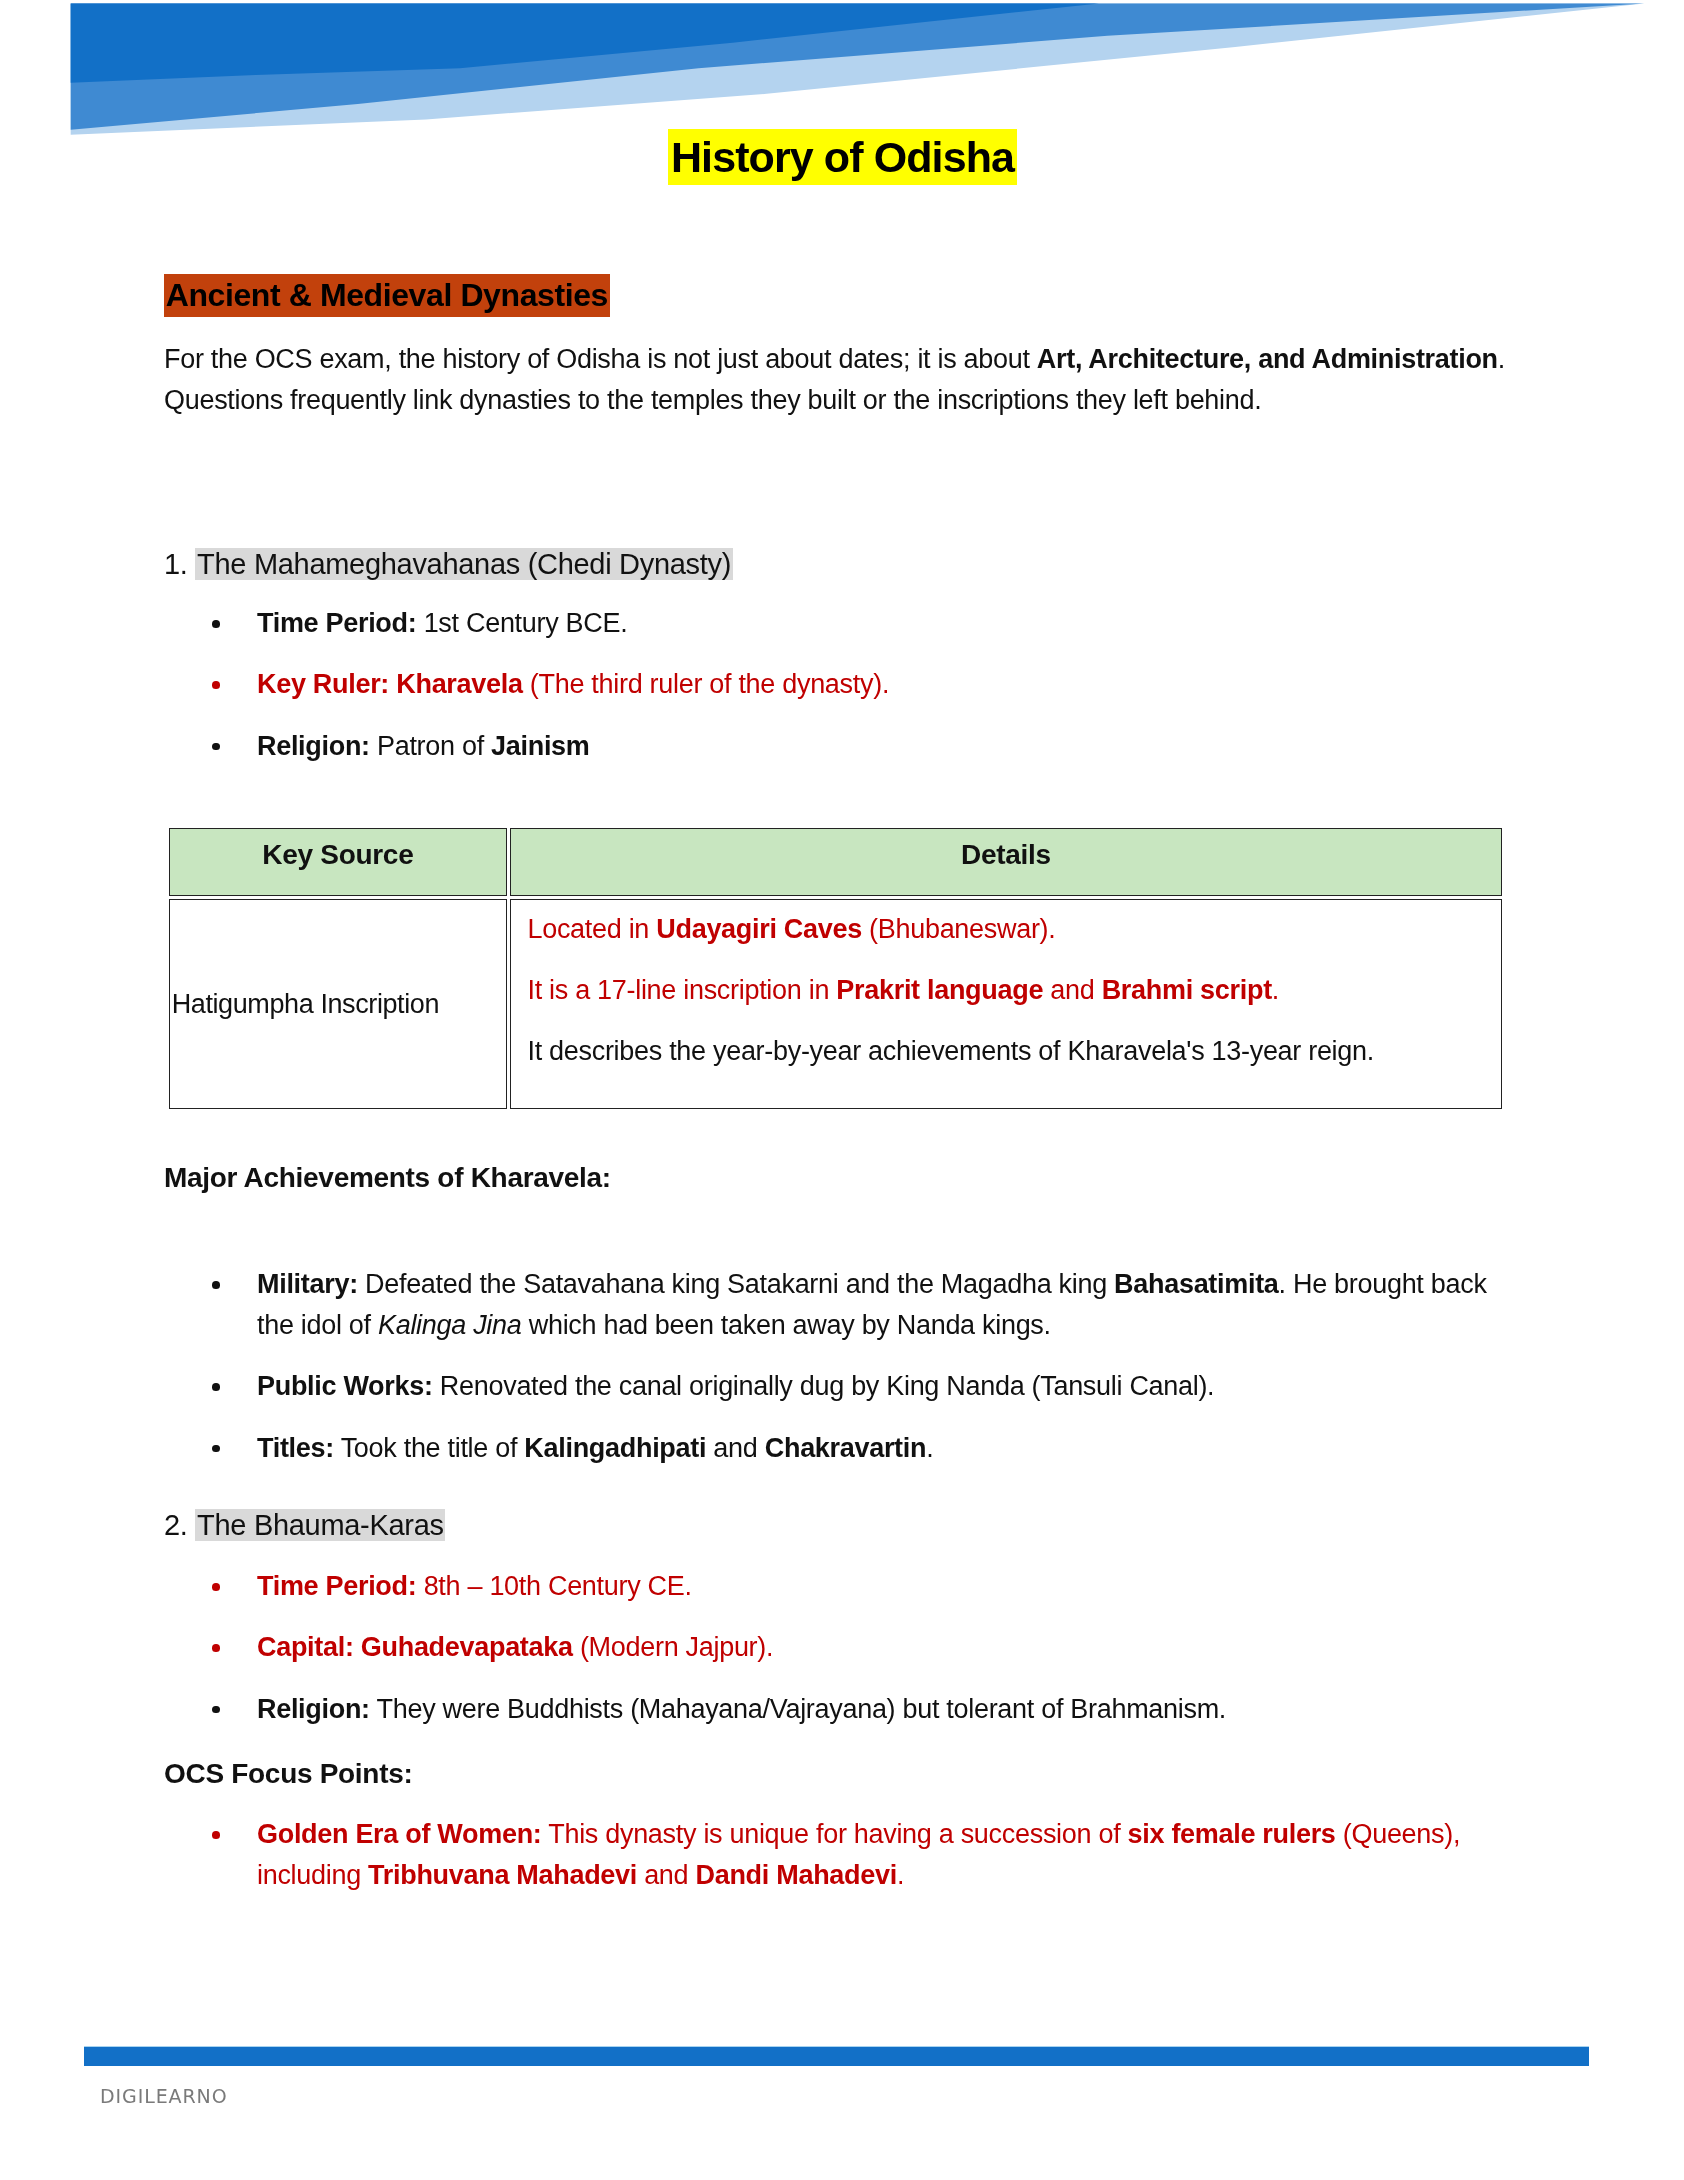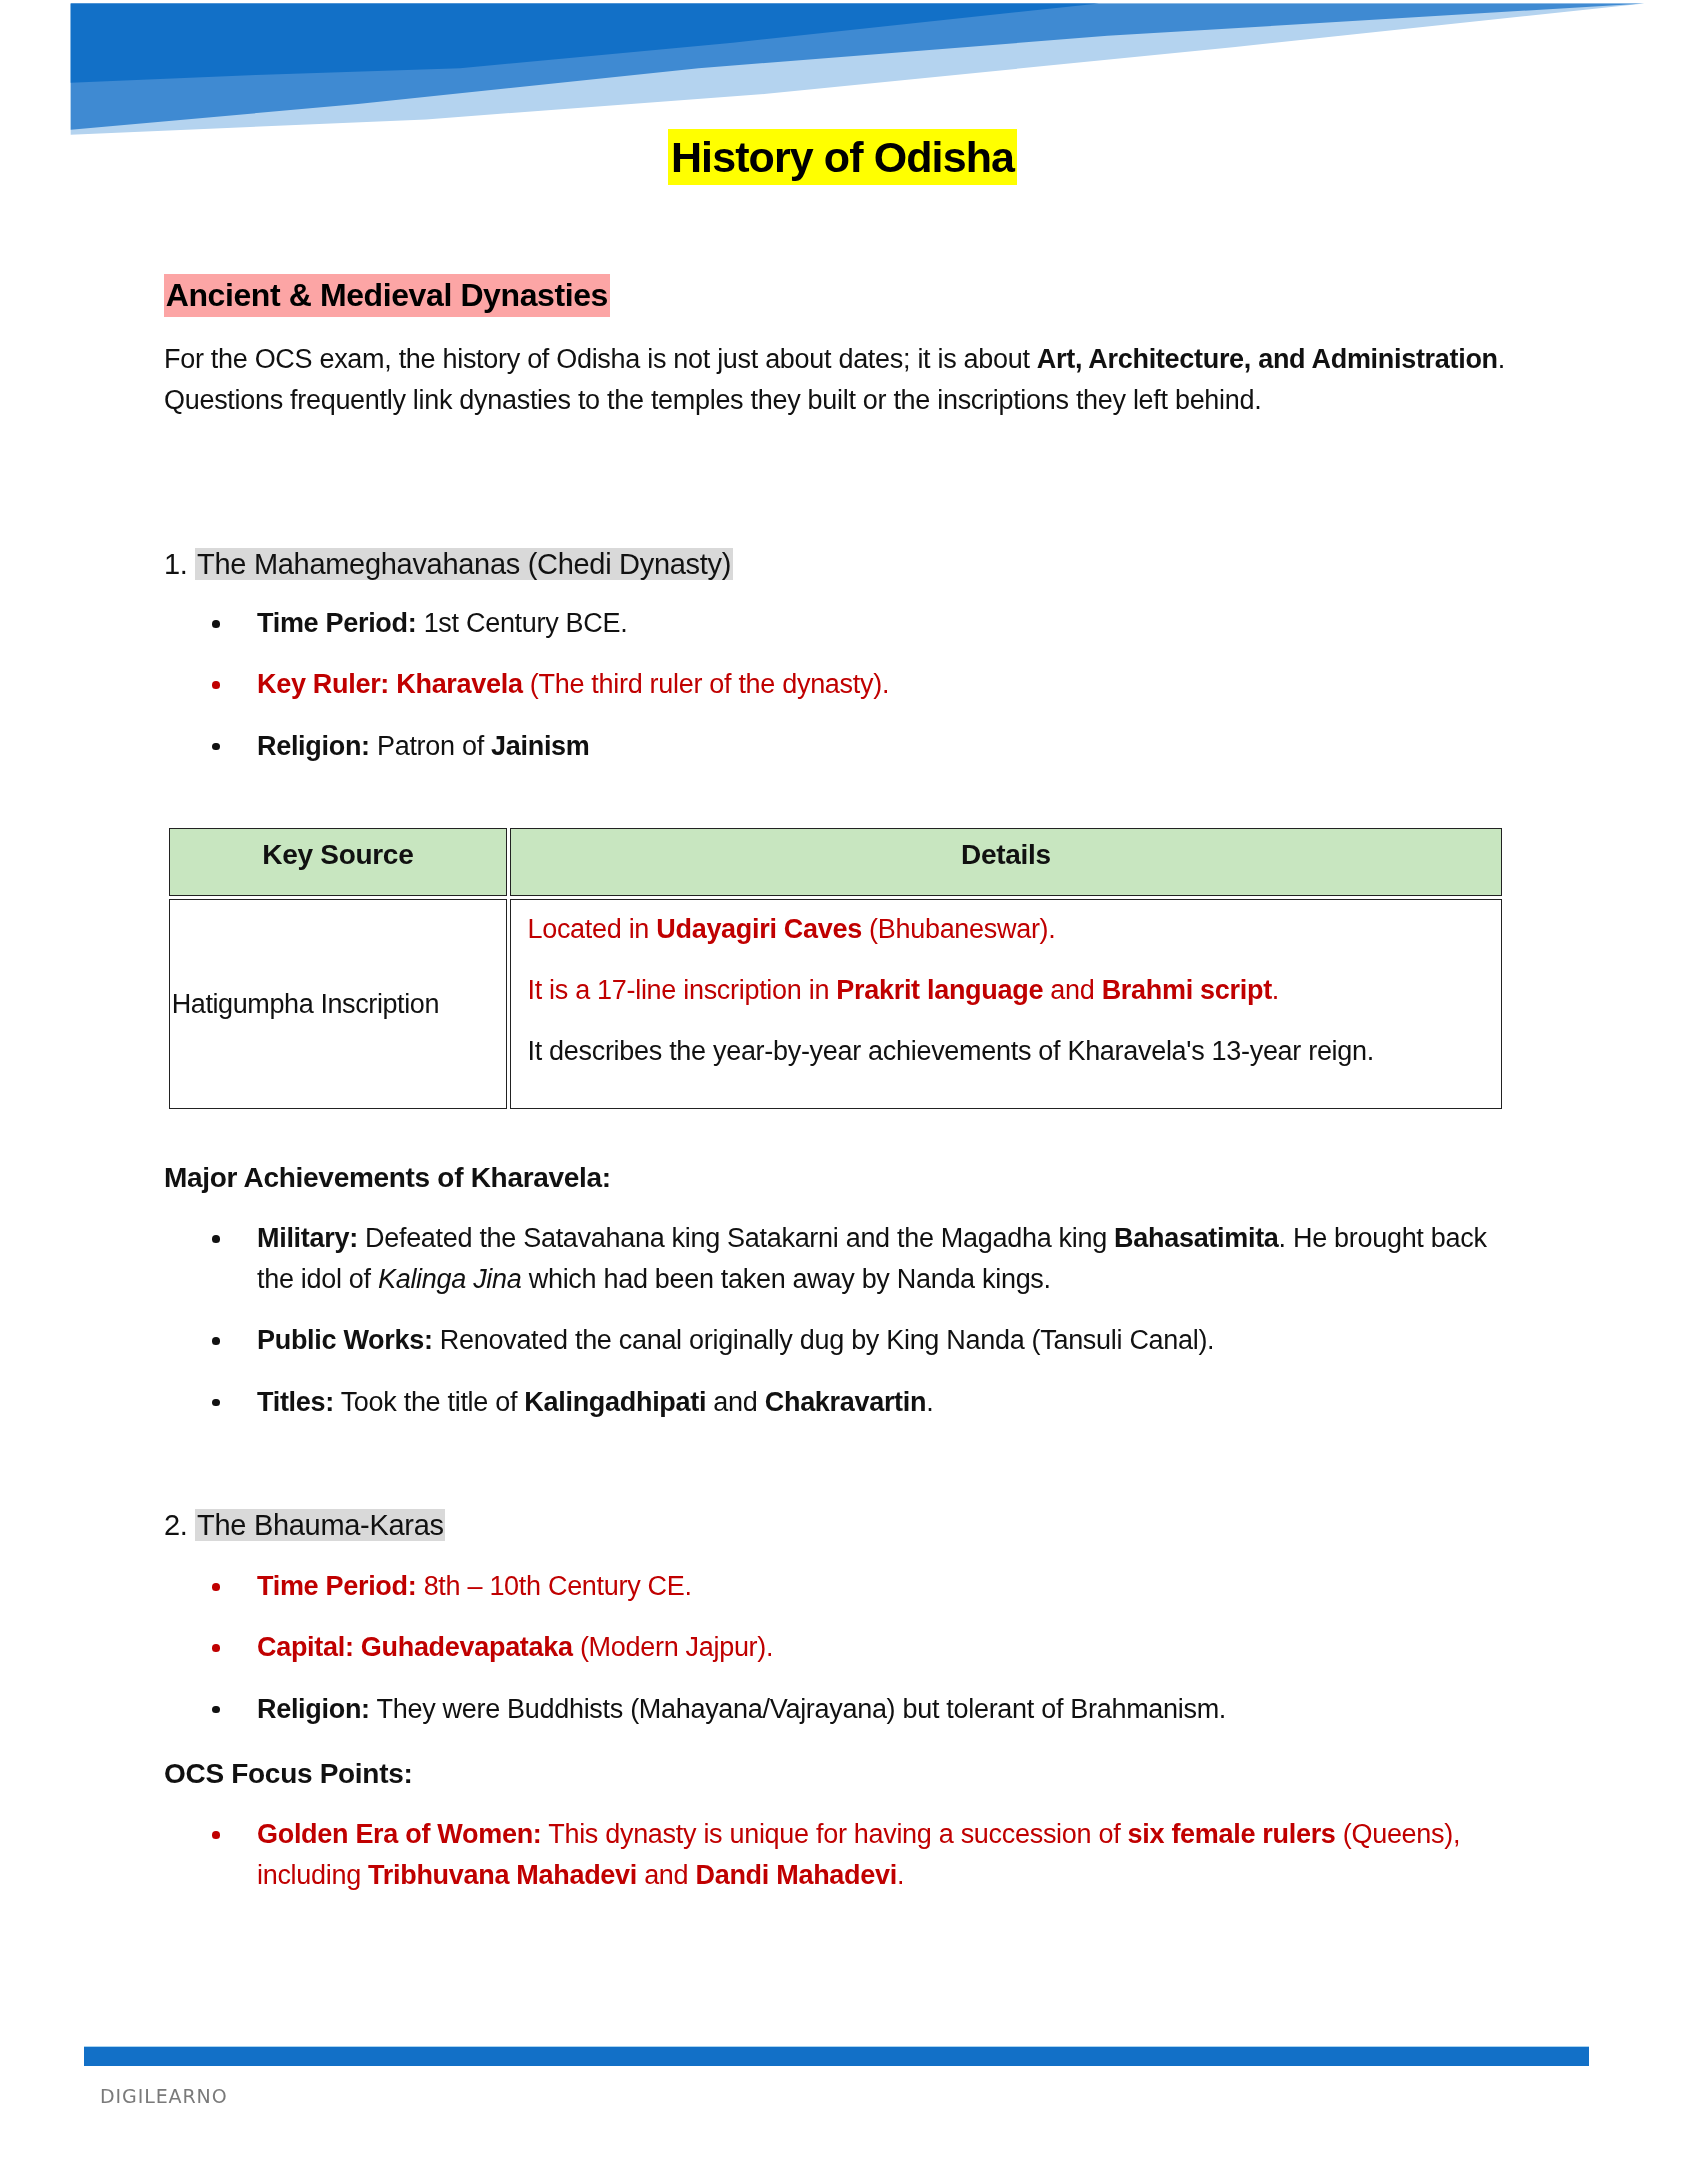--- a/index.html
+++ b/index.html
@@ -8,21 +8,21 @@
     font-family: "Liberation Sans", "DejaVu Sans", sans-serif;
     color: #111111;
   }
   .header-art { position: absolute; left: 0; top: 0; width: 1685px; height: 145px; }
   .title-wrap { position: absolute; top: 129px; left: 0; width: 1685px; text-align: center; }
   .title {
     display: inline-block; background: #ffff00; font-weight: bold; font-size: 43px;
     line-height: 56px; padding: 0 3.4px; letter-spacing: -0.9px; color: #000;
   }
   .section-heading {
-    position: absolute; left: 164px; top: 274px; background: #fca5a5;
+    position: absolute; left: 164px; top: 274px; background: #c2410c;
     font-weight: bold; font-size: 32px; line-height: 43px; padding: 0 1.7px; color: #000;
     letter-spacing: -0.4px;
   }
   .text { font-size: 27px; line-height: 41px; letter-spacing: -0.3px; }
   .intro { position: absolute; left: 164px; top: 339px; width: 1354px; }
   .dyn-heading { position: absolute; left: 164px; font-weight: normal; font-size: 29px; line-height: 43px; letter-spacing: -0.3px; }
   .dyn-heading .hl { background: #d9d9d9; padding: 0 1.7px; }
   ul.bullets { position: absolute; left: 0; margin: 0; padding: 0; list-style: none; width: 1516px; }
   ul.bullets li { position: relative; padding-left: 257px; margin: 0; }
   ul.bullets li .dot {
@@ -105,21 +105,21 @@
         <p class="red-t"><span>It is a 17-line inscription in </span><span class="b">Prakrit language</span><span> and </span><span class="b">Brahmi script</span><span>.</span></p>
         <p><span>It describes the year-by-year achievements of Kharavela's 13-year reign.</span></p>
       </td>
     </tr>
   </tbody>
 </table>
 
 <div class="sub-heading" style="top:1157px;">Major Achievements of Kharavela:</div>
 
 <ul class="bullets text" style="top:1218px;">
-  <li style="margin-bottom:20.4px;">
+  <li style="margin-bottom:20.4px;margin-top:46px;">
     <span class="dot"></span>
     <span class="b">Military:</span><span> Defeated the Satavahana king Satakarni and the Magadha king </span><span class="b">Bahasatimita</span><span>. He brought back the idol of </span><span class="i">Kalinga Jina</span><span> which had been taken away by Nanda kings.</span>
   </li>
   <li style="margin-bottom:20.4px;">
     <span class="dot"></span>
     <span class="b">Public Works:</span><span> Renovated the canal originally dug by King Nanda (Tansuli Canal).</span>
   </li>
   <li>
     <span class="dot"></span>
     <span class="b">Titles:</span><span> Took the title of </span><span class="b">Kalingadhipati</span><span> and </span><span class="b">Chakravartin</span><span>.</span>

